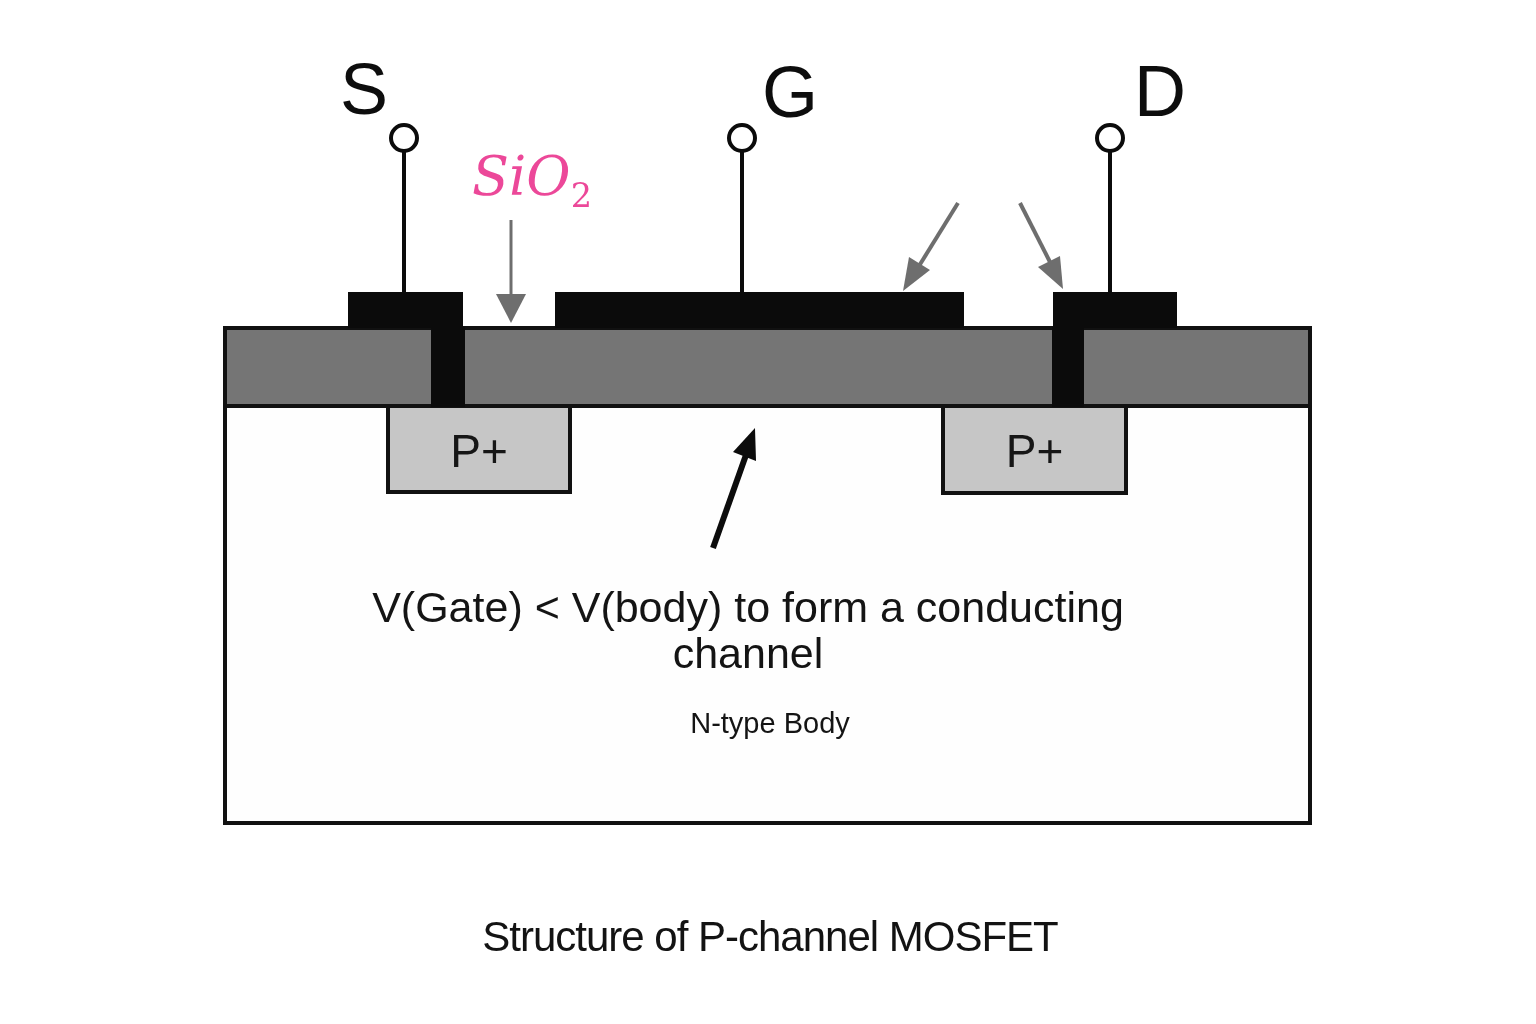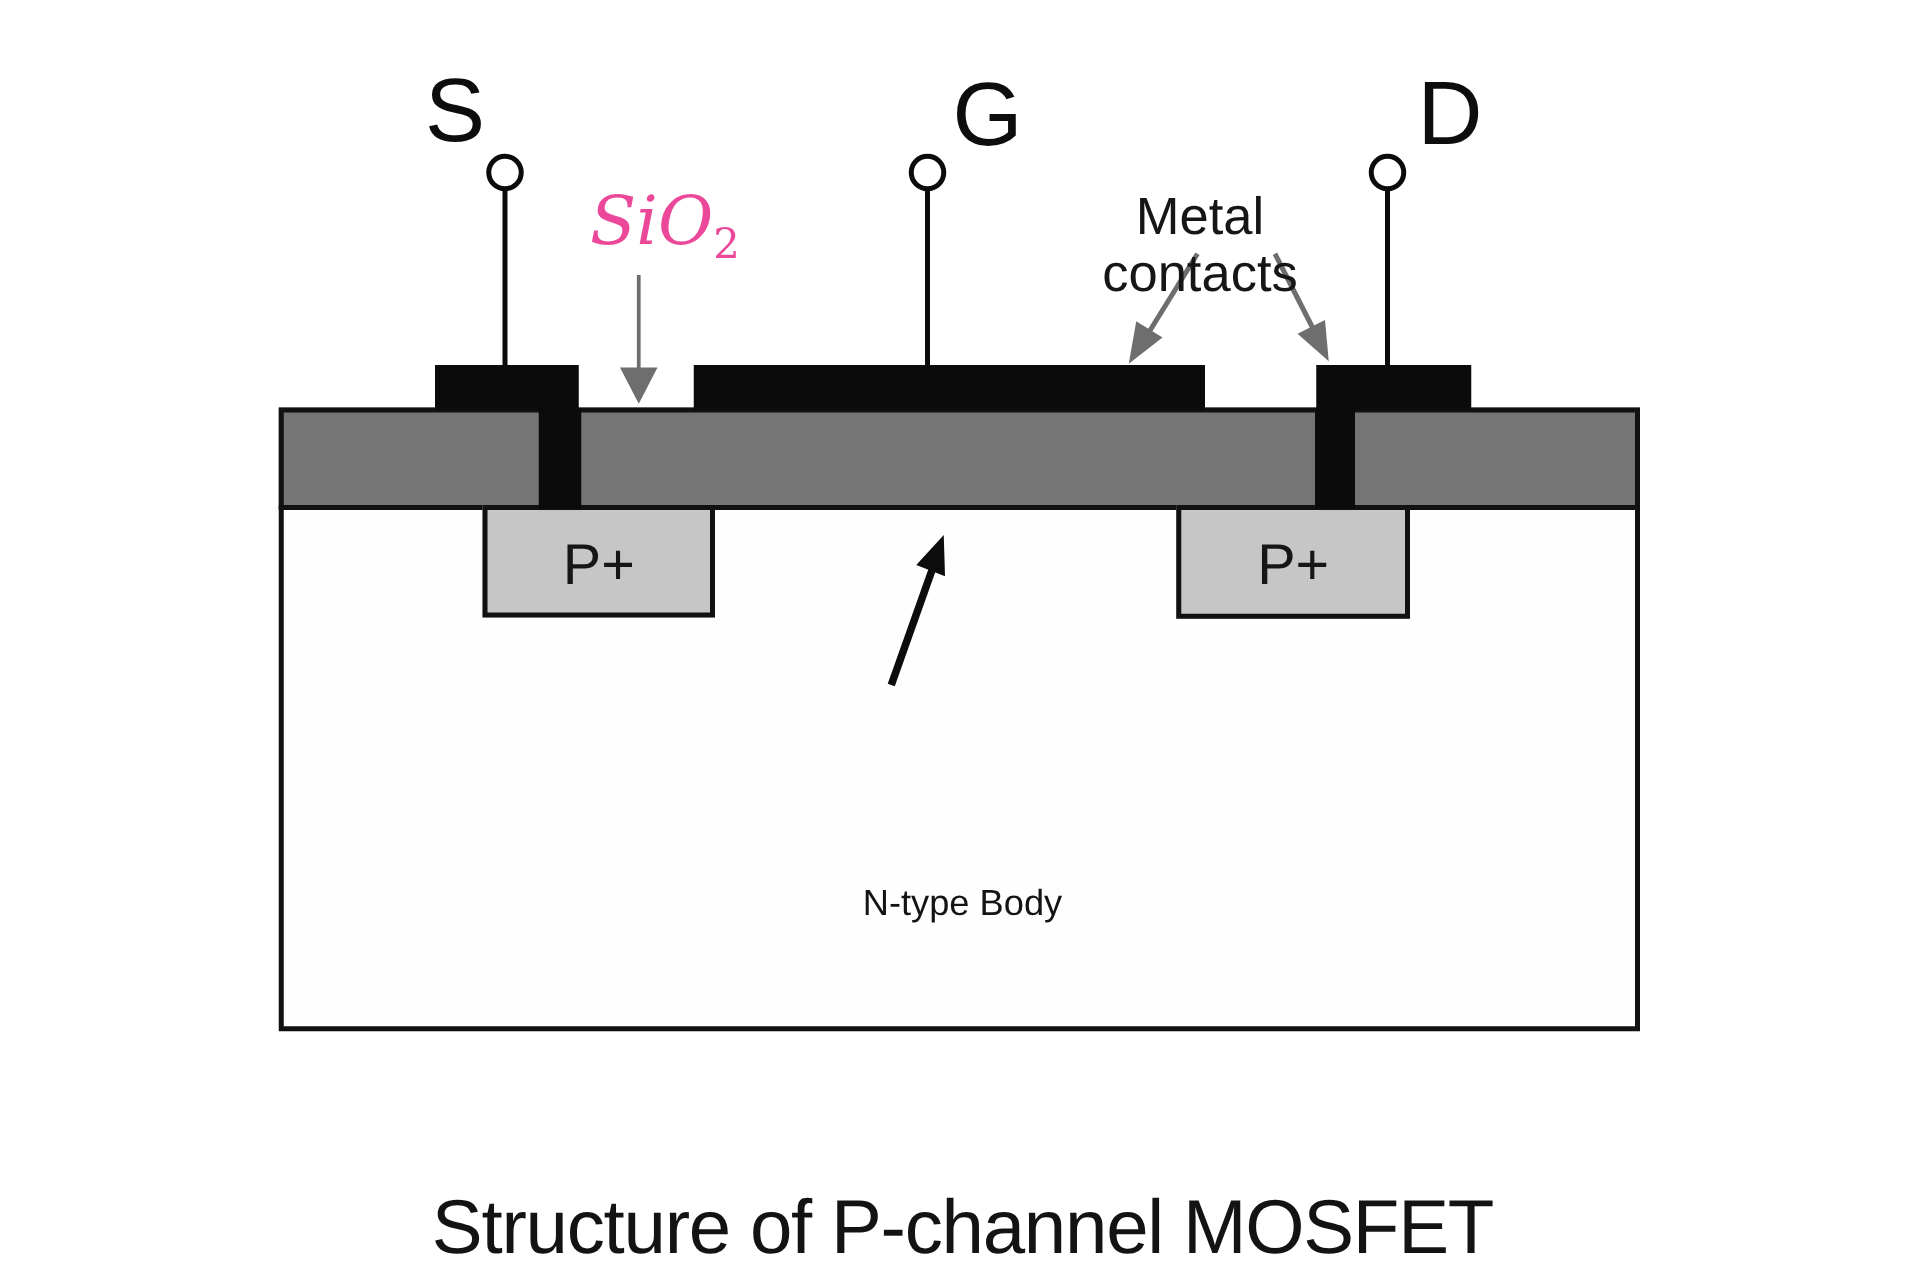--- a/index.html
+++ b/index.html
@@ -67,22 +67,22 @@
     left:298px; width:900px; text-align:center;
     font-size:43px; line-height:46px; color:#141414; z-index:6;
   }
   .annotation.l1 { top:540px; }
   .annotation.l2 { top:584px; }
   .body-label {
     left:620px; top:707px; width:300px; text-align:center;
     font-size:29px; color:#141414; z-index:6;
   }
   .title {
-    left:270px; top:946px; width:1000px; text-align:center;
-    font-size:61px; letter-spacing:-1px; color:#131313; z-index:6;
+    left:270px; top:913px; width:1000px; text-align:center;
+    font-size:42px; letter-spacing:-1px; color:#131313; z-index:6;
   }
 
   .arrow-overlay { left:0; top:0; width:1536px; height:1024px; z-index:5; pointer-events:none; }
 </style>
 </head>
 <body>
 
 <div class="canvas">
 
   <div class="abs body-region"></div>
@@ -129,20 +129,20 @@
     <g>
       <line x1="713" y1="548" x2="746" y2="455" style="stroke:var(--channel_arrow_black,#0c0c0c)" stroke-width="6"></line>
       <polygon points="755,428 756,461 733,452" style="fill:var(--channel_arrow_black,#0c0c0c)"></polygon>
     </g>
   </svg>
 
   <div class="abs sio2-label">
     <span>SiO</span><sub>2</sub>
   </div>
 
-  <div class="abs metal-contacts-label">Metal contacts</div>
 
+  <div class="abs annotation l2">V(Gate) &lt; V(body) to form a conducting channel</div>
 
   <div class="abs body-label">N-type Body</div>
 
   <div class="abs title">Structure of P-channel MOSFET</div>
 
 </div>
 
 </body></html>

